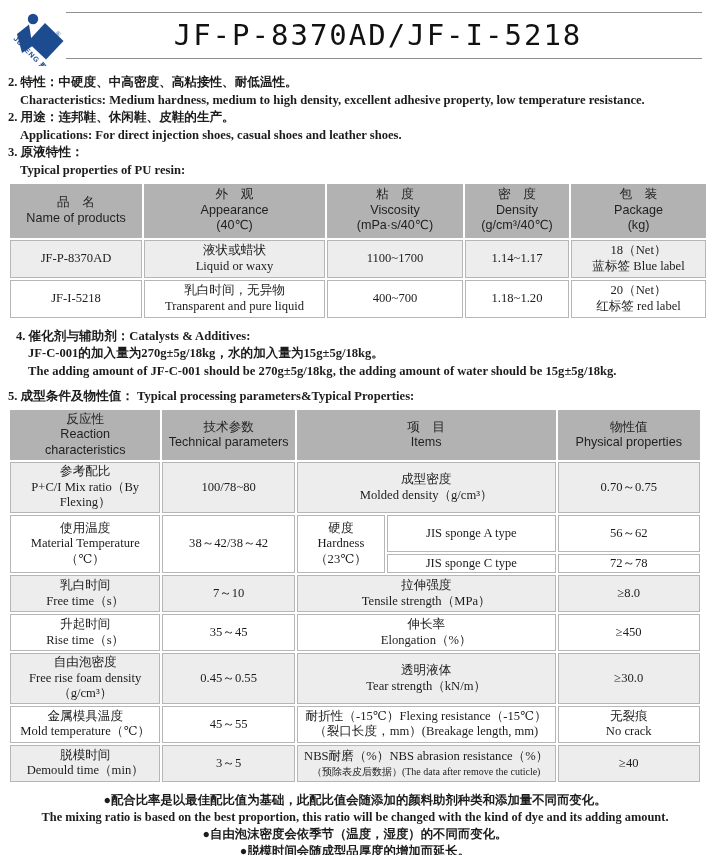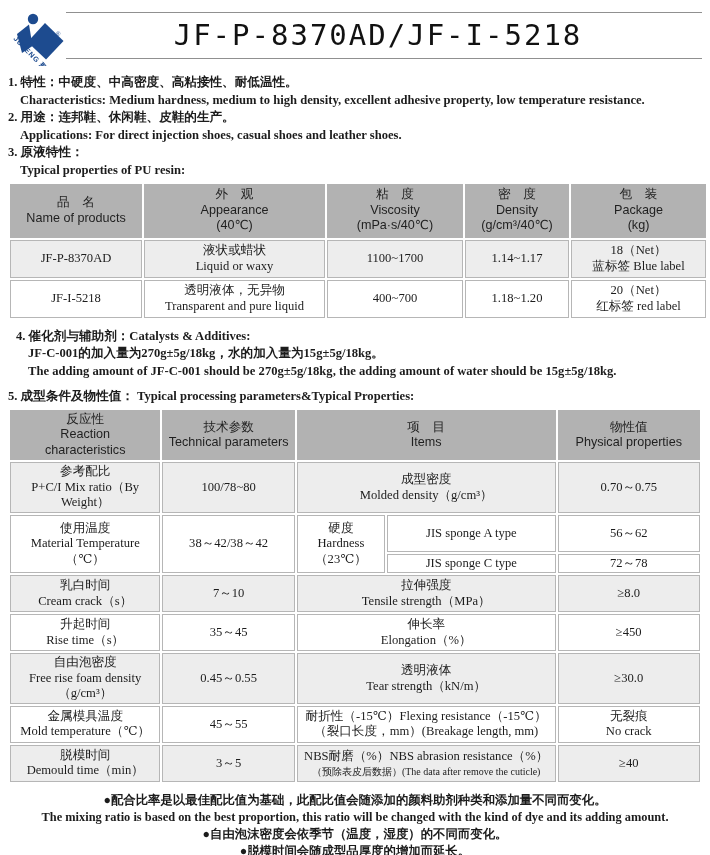--- a/index.html
+++ b/index.html
@@ -66,21 +66,21 @@
       <path d="M37,15 L55.5,33 L38,51.5 L19.5,34 Z" fill="#1d4b8f"></path>
       <text x="0" y="0" transform="translate(5,31) rotate(46)" font-size="7.2" letter-spacing="0.8" fill="#1d4b8f" font-family="Liberation Sans, sans-serif" font-weight="bold">JUFENG 聚峰</text>
       <text x="48" y="28" font-size="6" fill="#1d4b8f" font-family="Liberation Sans, sans-serif">®</text>
     </svg>
     <div class="rule-top"></div>
     <div class="doc-title">JF-P-8370AD/JF-I-5218</div>
     <div class="rule-bottom"></div>
   </div>
 
   <div class="intro">
-    <p class="b-zh">1. 特性：中硬度、中高密度、高粘接性、耐低温性。</p>
+    <p class="b-zh">2. 特性：中硬度、中高密度、高粘接性、耐低温性。</p>
     <p class="b-en">Characteristics: Medium hardness, medium to high density, excellent adhesive property, low temperature resistance.</p>
     <p class="b-zh">2. 用途：连邦鞋、休闲鞋、皮鞋的生产。</p>
     <p class="b-en">Applications: For direct injection shoes, casual shoes and leather shoes.</p>
     <p class="b-zh">3. 原液特性：</p>
     <p class="b-en">Typical properties of PU resin:</p>
   </div>
 
   <table class="t1">
     <colgroup>
         <col style="width:132px">
@@ -127,21 +127,21 @@
         <td>1100~1700</td>
         <td>1.14~1.17</td>
         <td>
           <span class="l">18（Net）</span>
           <span class="l">蓝标签 Blue label</span>
         </td>
       </tr>
       <tr class="white">
         <td>JF-I-5218</td>
         <td>
-          <span class="zh">透明液体，无异物</span>
+          <span class="zh">乳白时间，无异物</span>
           <span class="en">Transparent and pure liquid</span>
         </td>
         <td>400~700</td>
         <td>1.18~1.20</td>
         <td>
           <span class="l">20（Net）</span>
           <span class="l">红标签 red label</span>
         </td>
       </tr>
     </tbody>
@@ -181,21 +181,21 @@
         <th>
           <span class="hl">物性值</span>
           <span class="hl">Physical properties</span>
         </th>
       </tr>
     </thead>
     <tbody>
       <tr class="gray">
         <td>
           <span class="zh">参考配比</span>
-          <span class="en">P+C/I Mix ratio（By Weight）</span>
+          <span class="en">P+C/I Mix ratio（By Flexing）</span>
         </td>
         <td>100/78~80</td>
         <td colspan="2">
           <span class="zh">成型密度</span>
           <span class="en">Molded density（g/cm³）</span>
         </td>
         <td>0.70～0.75</td>
       </tr>
       <tr class="white">
         <td rowspan="2">
@@ -210,21 +210,21 @@
         <td>JIS sponge A type</td>
         <td>56～62</td>
       </tr>
       <tr class="white subrow">
         <td>JIS sponge C type</td>
         <td>72～78</td>
       </tr>
       <tr class="gray">
         <td>
           <span class="zh">乳白时间</span>
-          <span class="en">Cream crack（s）</span>
+          <span class="en">Free time（s）</span>
         </td>
         <td>7～10</td>
         <td colspan="2">
           <span class="zh">拉伸强度</span>
           <span class="en">Tensile strength（MPa）</span>
         </td>
         <td>≥8.0</td>
       </tr>
       <tr class="white">
         <td>

